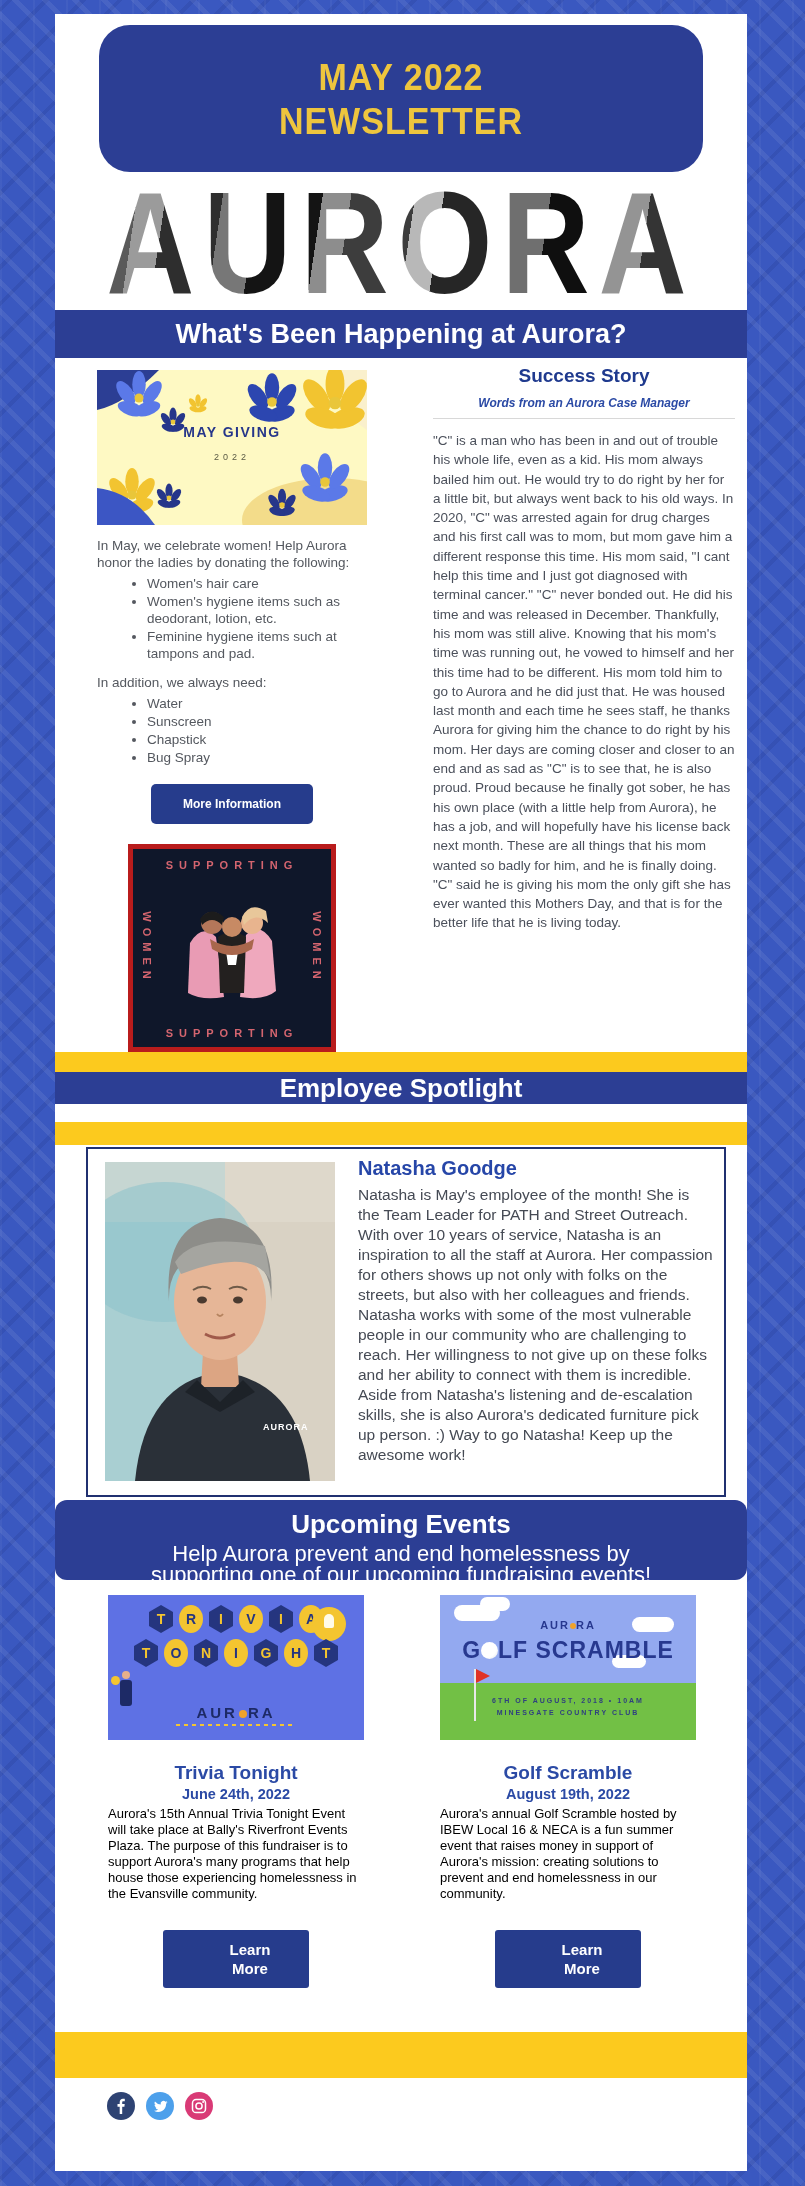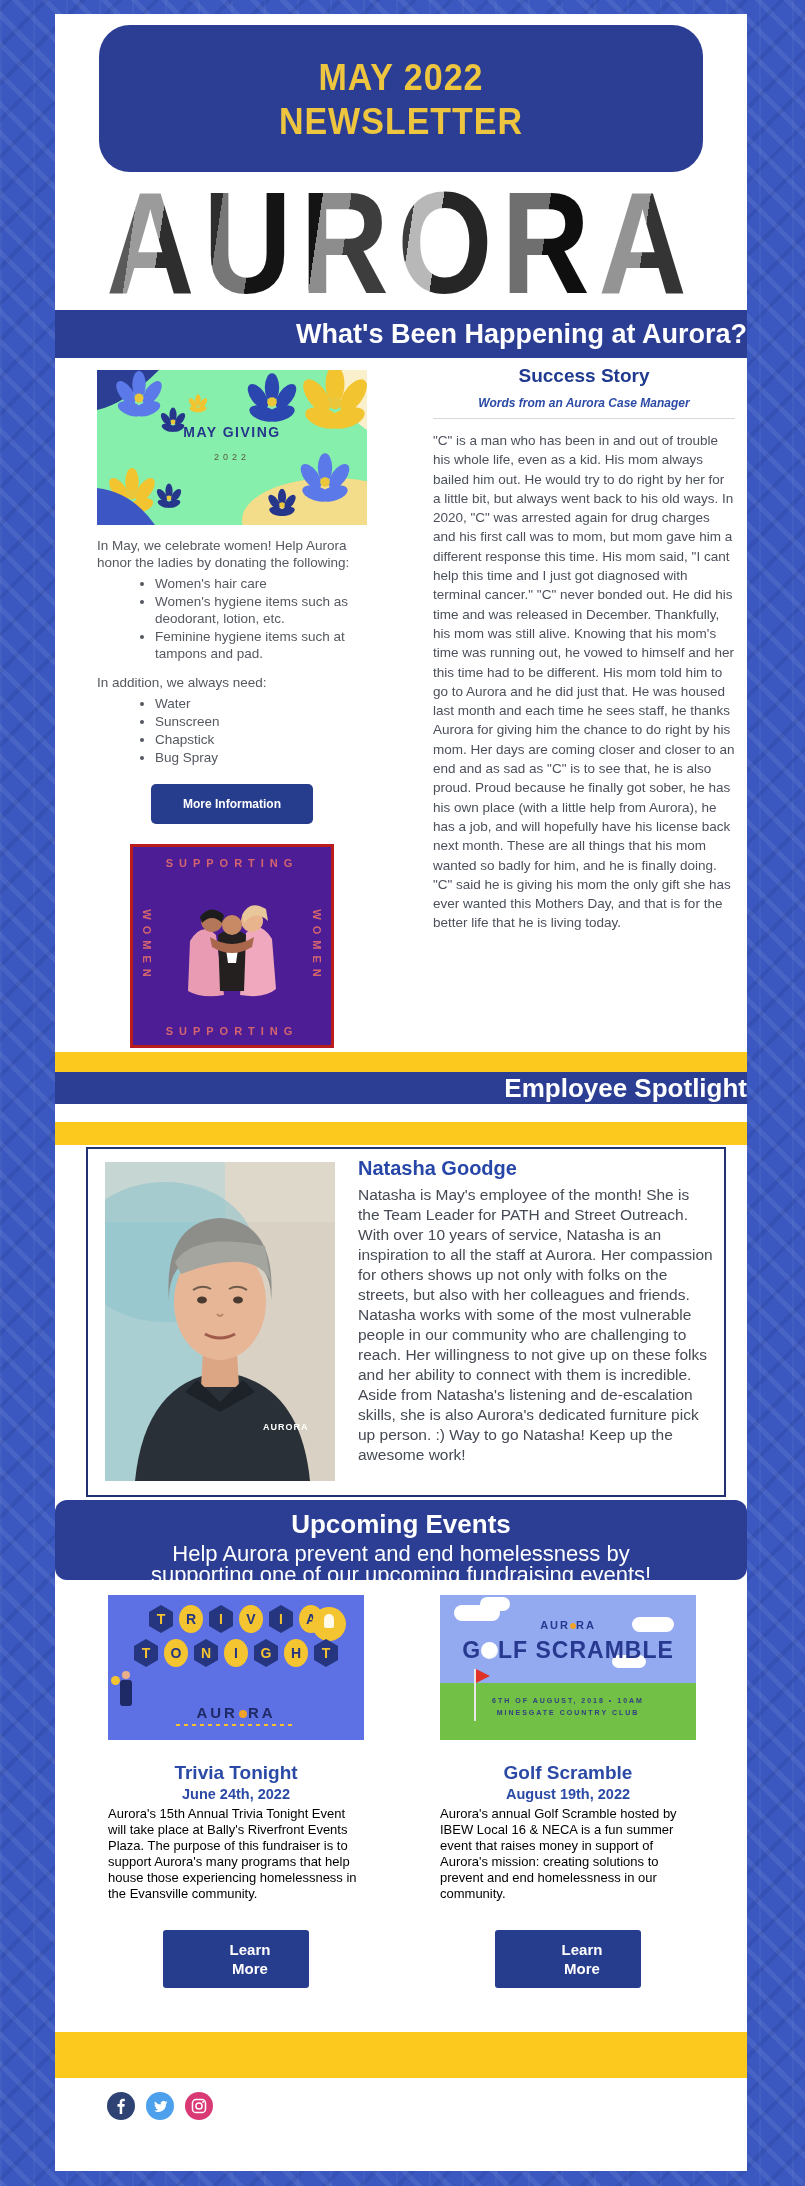--- a/index.html
+++ b/index.html
@@ -15,40 +15,40 @@
 
   
   .hdr-box{position:absolute;left:44px;top:11px;width:604px;height:147px;background:#2c3e94;
     display:flex;flex-direction:column;align-items:center;justify-content:center;border-radius:31px;}
   .hdr-line{color:#eec53e;font-weight:800;font-size:34px;letter-spacing:1px;line-height:44px;text-transform:uppercase;transform:scaleY(1.08);}
   .brand{position:absolute;left:0;top:160px;width:100%;text-align:center;font-weight:800;font-size:122px;line-height:118px;
     letter-spacing:9px;transform:scaleY(1.18);transform-origin:center top;
     background:linear-gradient(100deg,#1c1c1c 0 7%,#5a5a5a 7% 12%,#9b9b9b 12% 16%,#2e2e2e 16% 24%,#777 24% 29%,#141414 29% 38%,#8d8d8d 38% 42%,#3d3d3d 42% 51%,#b8b8b8 51% 55%,#262626 55% 64%,#6f6f6f 64% 70%,#0f0f0f 70% 79%,#949494 79% 84%,#343434 84% 100%);
     -webkit-background-clip:text;background-clip:text;color:transparent;}
 
-  .band{position:absolute;left:0;width:100%;display:flex;align-items:center;justify-content:flex-end;}
+  .band{position:absolute;left:0;width:100%;display:flex;align-items:center;justify-content:center;}
   .band.navy{background:#2c3e94;color:#ffffff;font-weight:700;}
   .band.yellow{background:#fcca1e;}
   .band1{top:296px;height:48px;font-size:27px;}
   .yellow1{top:1038px;height:20px;}
   .band2{top:1058px;height:32px;font-size:26px;}
   .yellow2{top:1108px;height:23px;}
   .yellow3{top:2018px;height:46px;}
 
   
   .col-left{position:absolute;left:42px;top:356px;width:270px;}
-  .mg-img{position:relative;width:270px;height:155px;background:#86efac;overflow:hidden;}
+  .mg-img{position:relative;width:270px;height:155px;background:#fef9c3;overflow:hidden;}
   .mg-title{position:absolute;left:0;top:54px;width:100%;text-align:center;color:#26368a;font-weight:800;font-size:14px;letter-spacing:1.5px;}
   .mg-year{position:absolute;left:0;top:82px;width:100%;text-align:center;color:#5a5a44;font-size:9px;letter-spacing:4px;}
   .col-text{margin-top:12px;color:#54585f;font-size:13.5px;line-height:17px;}
   .col-text ul{margin:4px 0 12px 0;padding-left:46px;}
-  .col-text li{margin:0 0 1px 12px;}
+  .col-text li{margin:0 0 1px 4px;}
   .btn{background:#263c8c;color:#fff;font-weight:700;text-align:center;cursor:pointer;}
   .btn-info{width:162px;height:40px;line-height:40px;font-size:12px;border-radius:5px;margin:18px auto 0 auto;}
-  .sw-img{position:relative;width:198px;height:198px;background:#4c1d95;margin:20px auto 0 auto;border:3px solid #b91c1c;}
+  .sw-img{position:relative;width:198px;height:198px;background:#0f172a;margin:20px auto 0 auto;border:5px solid #b91c1c;}
   .sw-word{position:absolute;color:#d4656f;font-weight:700;font-size:11px;letter-spacing:6px;}
   .sw-top{top:10px;left:0;width:100%;text-align:center;}
   .sw-bottom{bottom:8px;left:0;width:100%;text-align:center;}
   .sw-left{left:8px;top:50%;transform:translateY(-50%);writing-mode:vertical-rl;}
   .sw-right{right:8px;top:50%;transform:translateY(-50%);writing-mode:vertical-rl;}
   .sw-art{position:absolute;left:50%;top:50%;transform:translate(-50%,-50%);}
 
   
   .col-right{position:absolute;left:378px;top:351px;width:302px;}
   .ss-title{text-align:center;color:#1f3a8e;font-weight:700;font-size:19px;}

